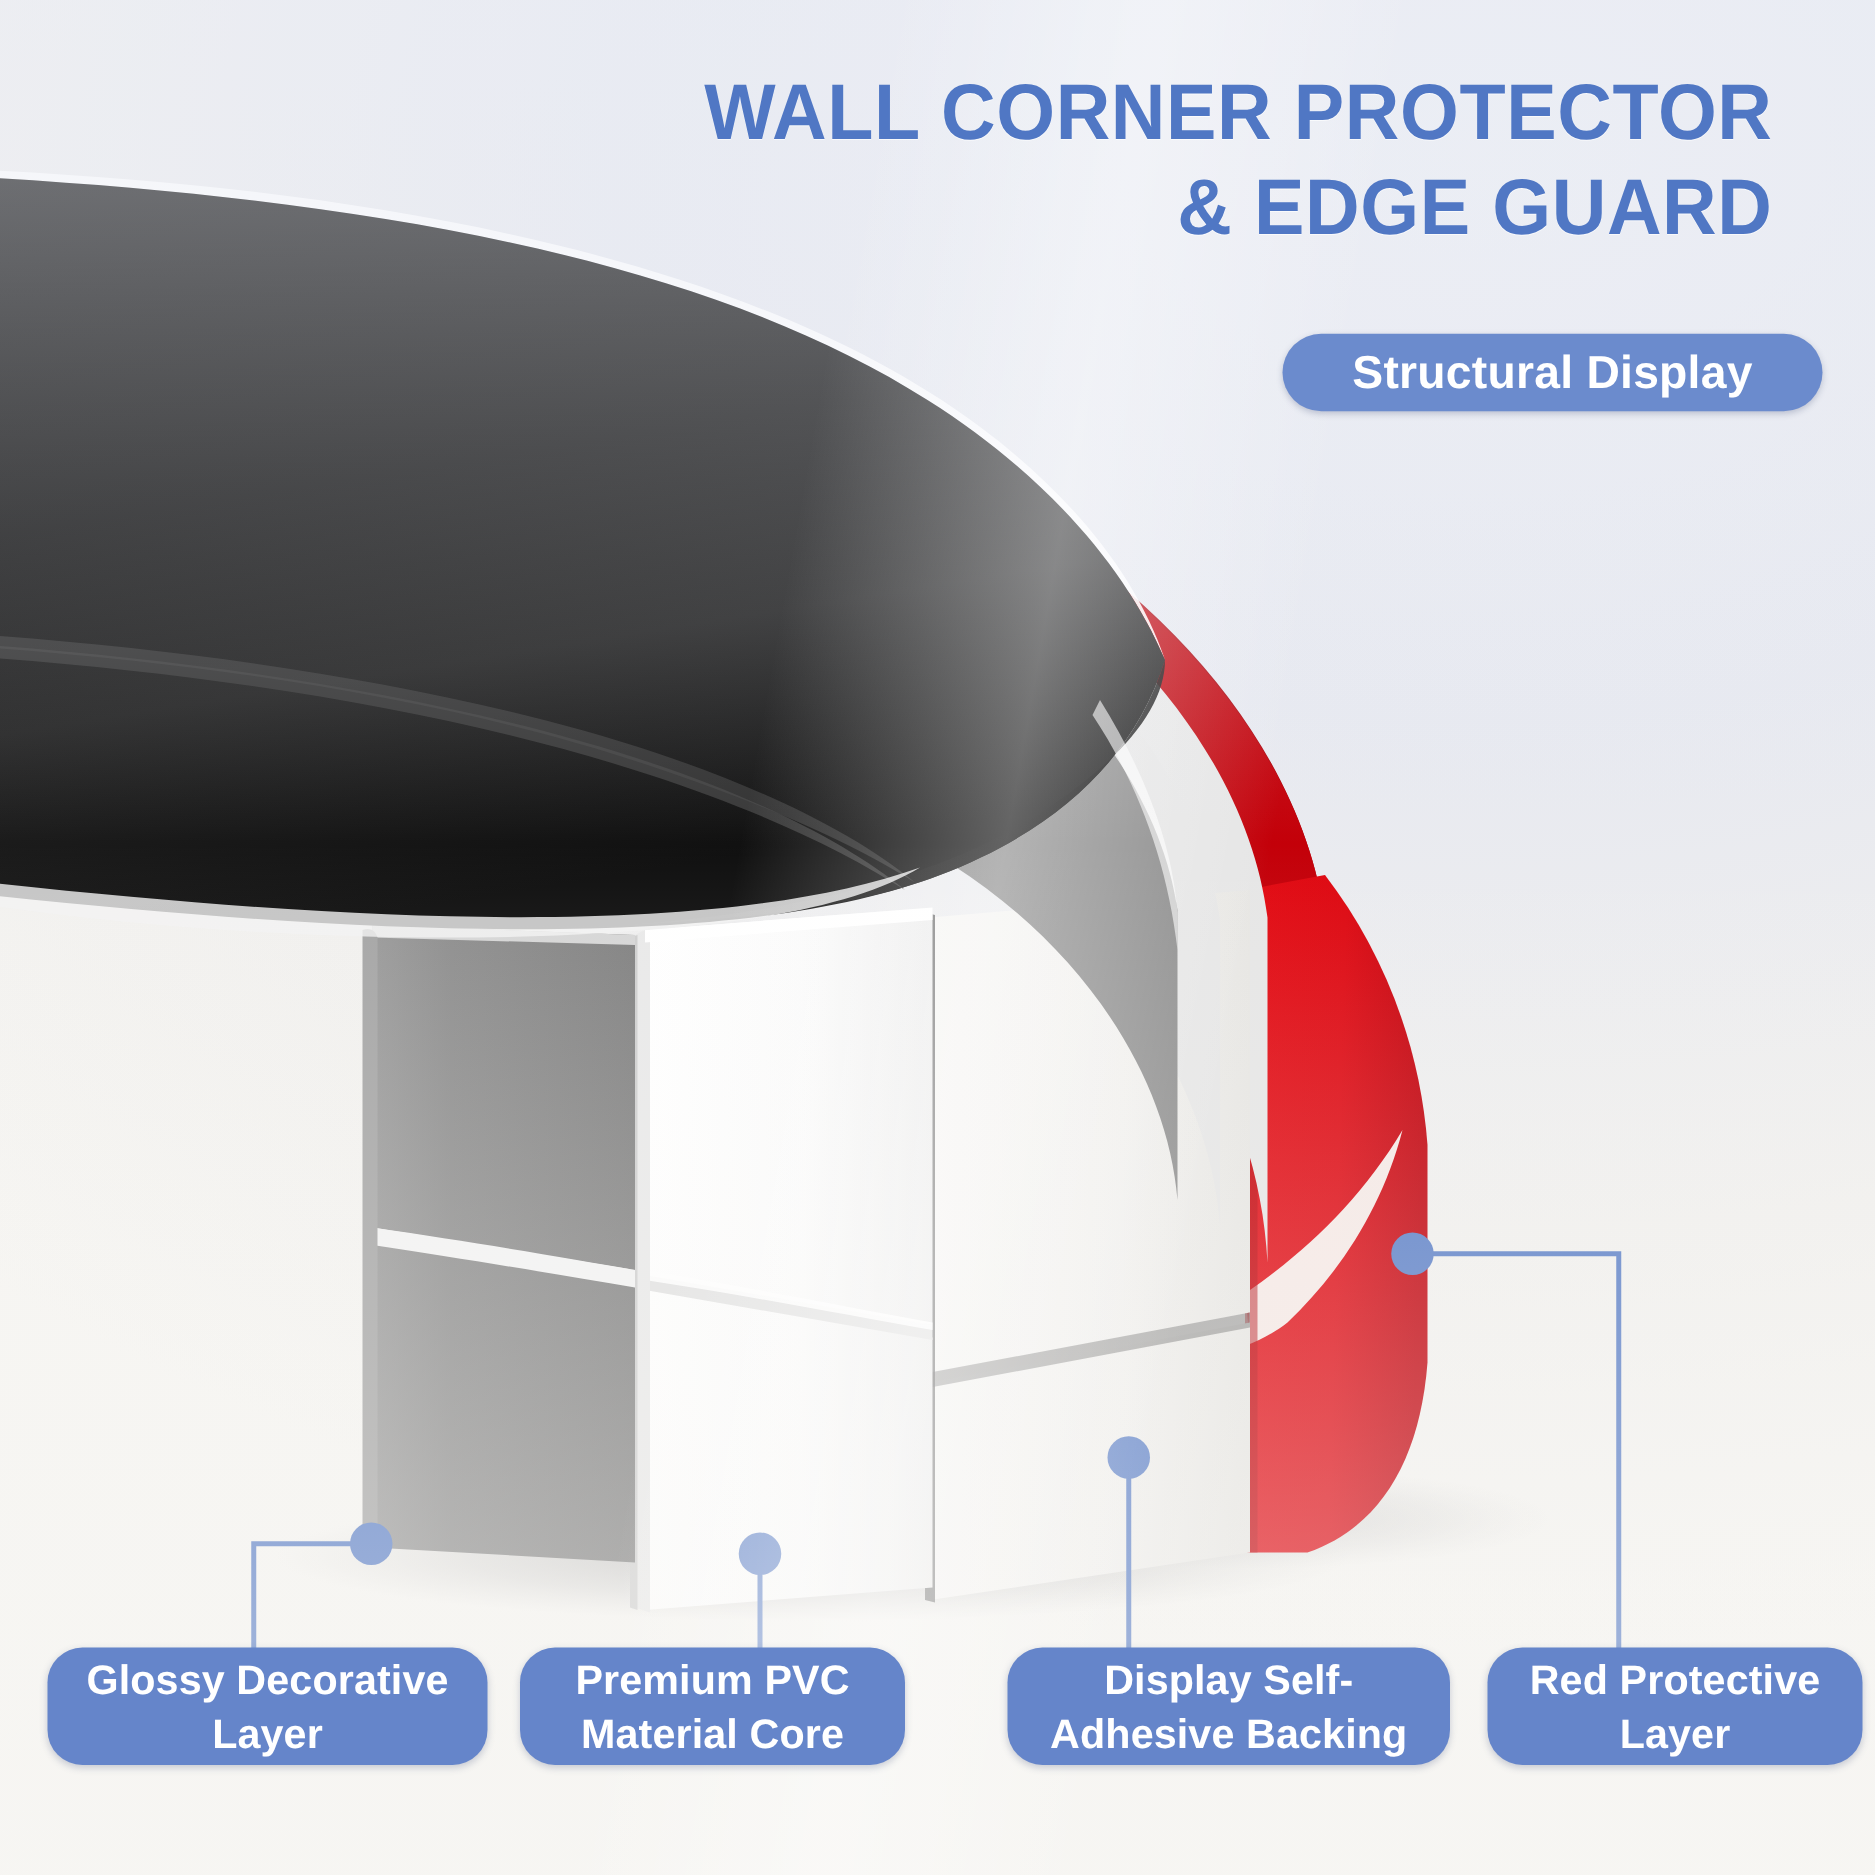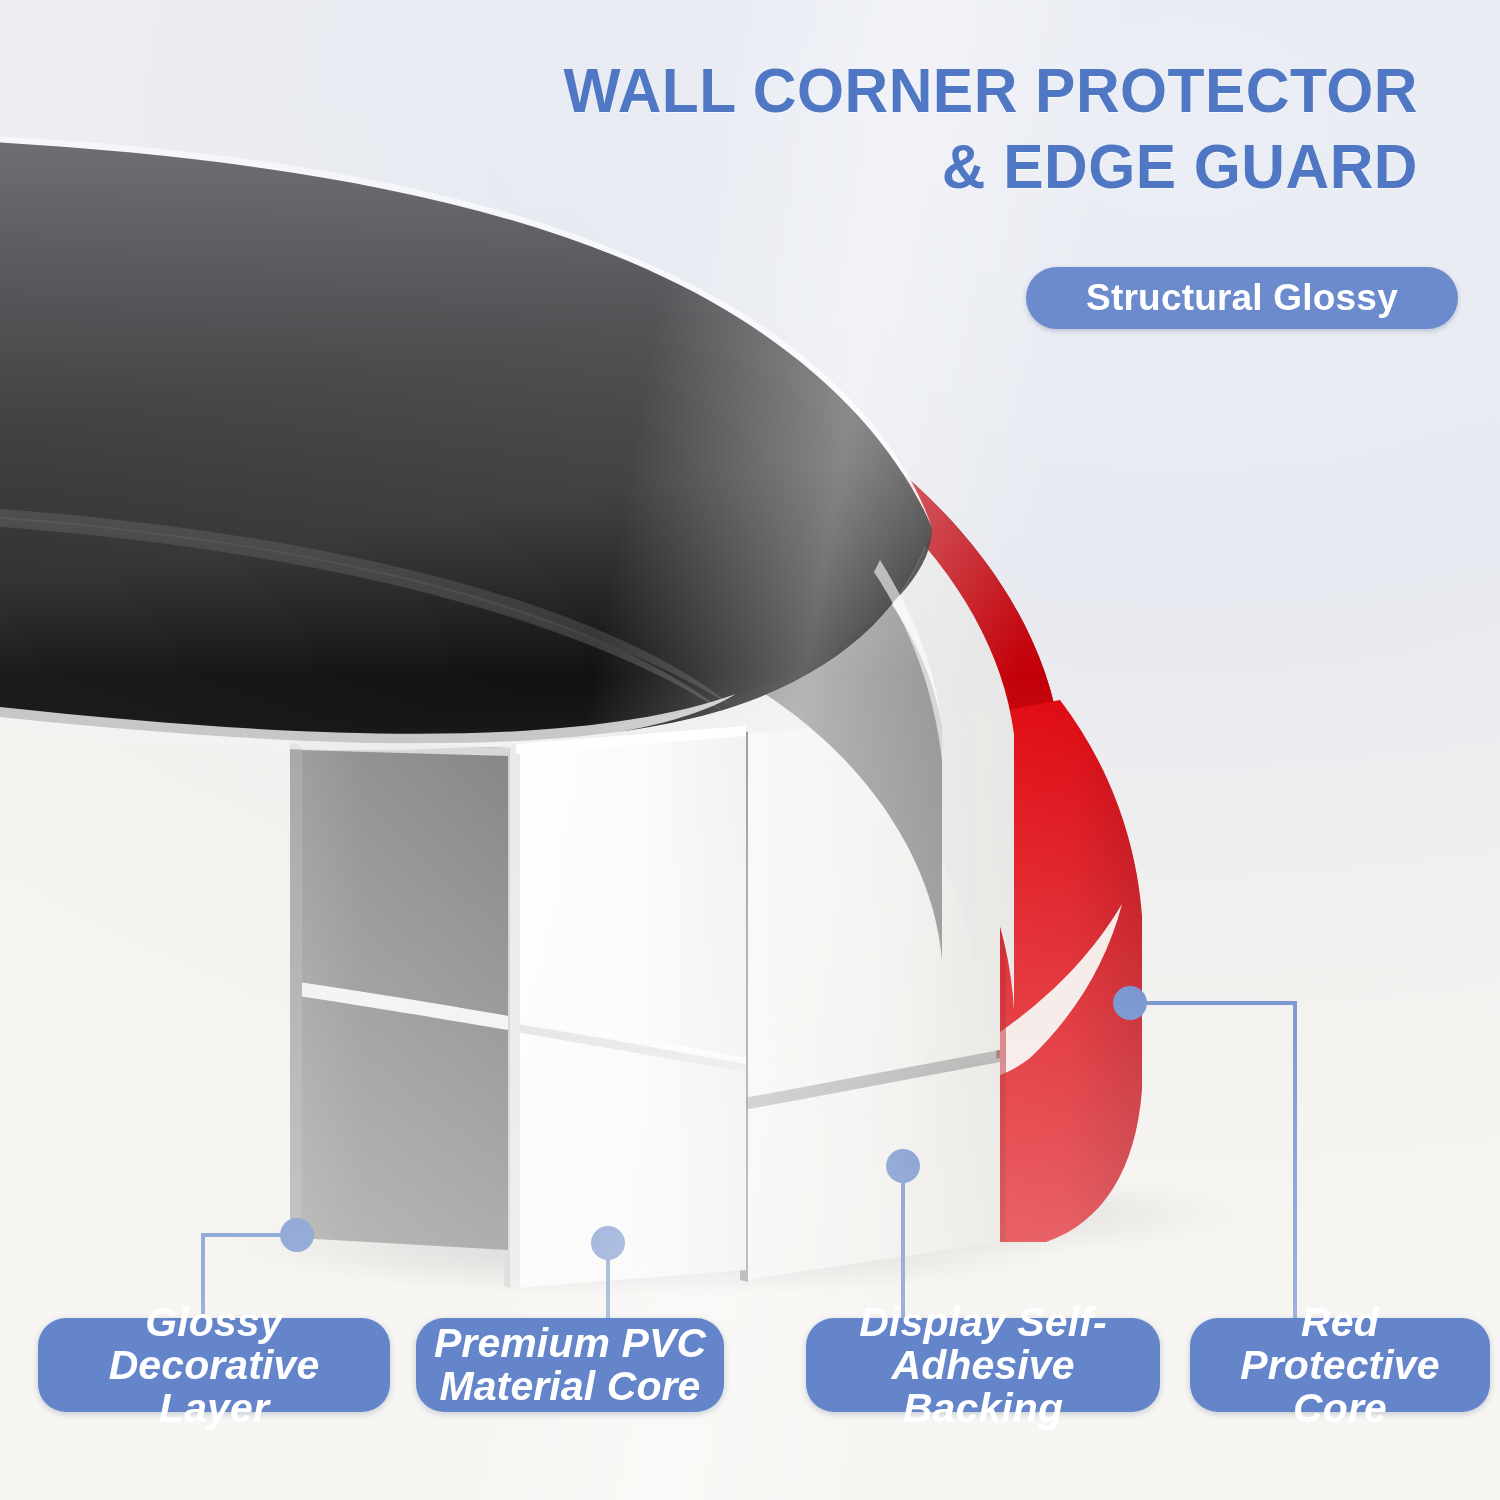--- a/index.html
+++ b/index.html
@@ -60,26 +60,25 @@
   }
 
   
   .label-box{
     position:absolute;
     background:#6585ca;
     border-radius:28px;
     color:#ffffff;
     display:flex;align-items:center;justify-content:center;
     text-align:center;
-    font-size:41px;font-weight:700;line-height:43px;
+    font-size:33px;font-weight:700;line-height:43px;
     letter-spacing:.1px;
     box-shadow:0 2px 6px rgba(60,75,120,.25);
     padding:4px 10px;box-sizing:border-box;
     z-index:8;
-    font-style:italic;
   }
   #label-0{left:38px;  top:1318px;width:352px;height:94px;}
   #label-1{left:416px; top:1318px;width:308px;height:94px;}
   #label-2{left:806px; top:1318px;width:354px;height:94px;}
   #label-3{left:1190px;top:1318px;width:300px;height:94px;}
 </style>
 </head>
 <body>
 
 <div id="stage">
@@ -265,20 +264,20 @@
       <circle cx="903" cy="1166" r="17"></circle>
       <circle cx="1130" cy="1003" r="17"></circle>
     </g>
   </svg>
 
   <div id="title">
     <span class="line">WALL CORNER PROTECTOR</span>
     <span class="line">&amp; EDGE GUARD</span>
   </div>
 
-  <div id="badge">Structural Glossy</div>
+  <div id="badge">Structural Display</div>
 
   <div class="label-box" id="label-0">Glossy Decorative Layer</div>
   <div class="label-box" id="label-1">Premium PVC Material Core</div>
   <div class="label-box" id="label-2">Display Self-Adhesive Backing</div>
-  <div class="label-box" id="label-3">Red Protective Core</div>
+  <div class="label-box" id="label-3">Red Protective Layer</div>
 
 </div>
 
 </body></html>

